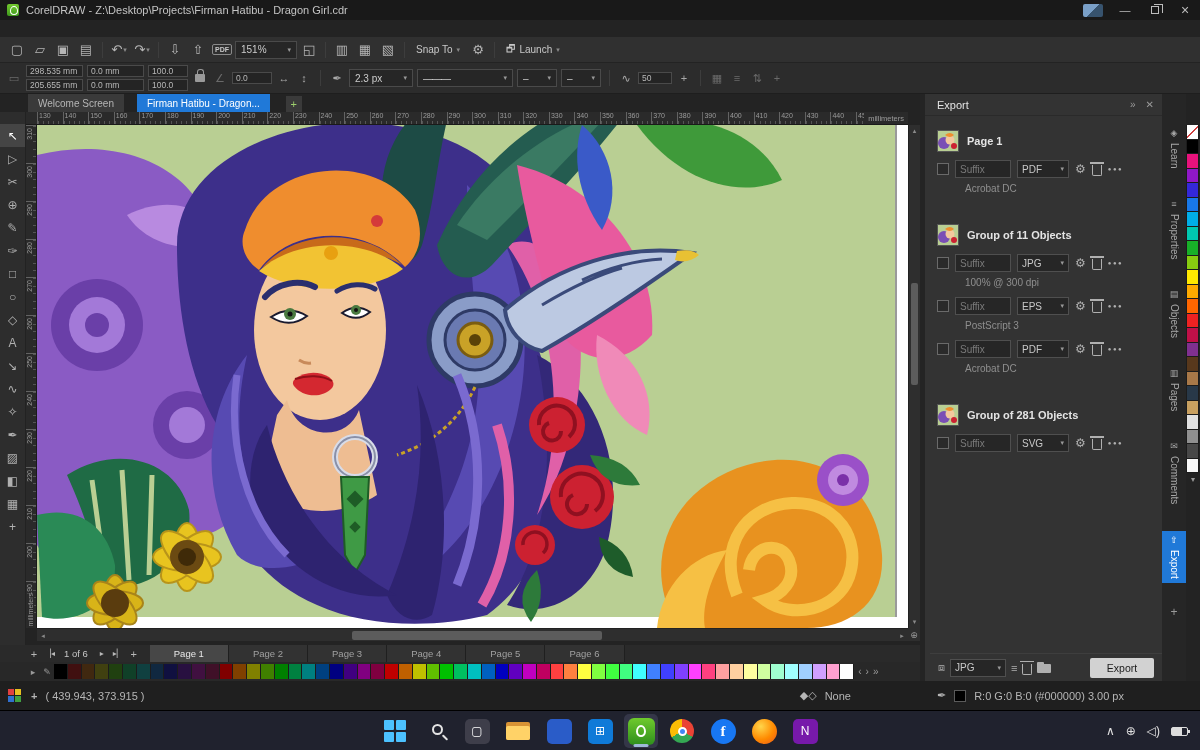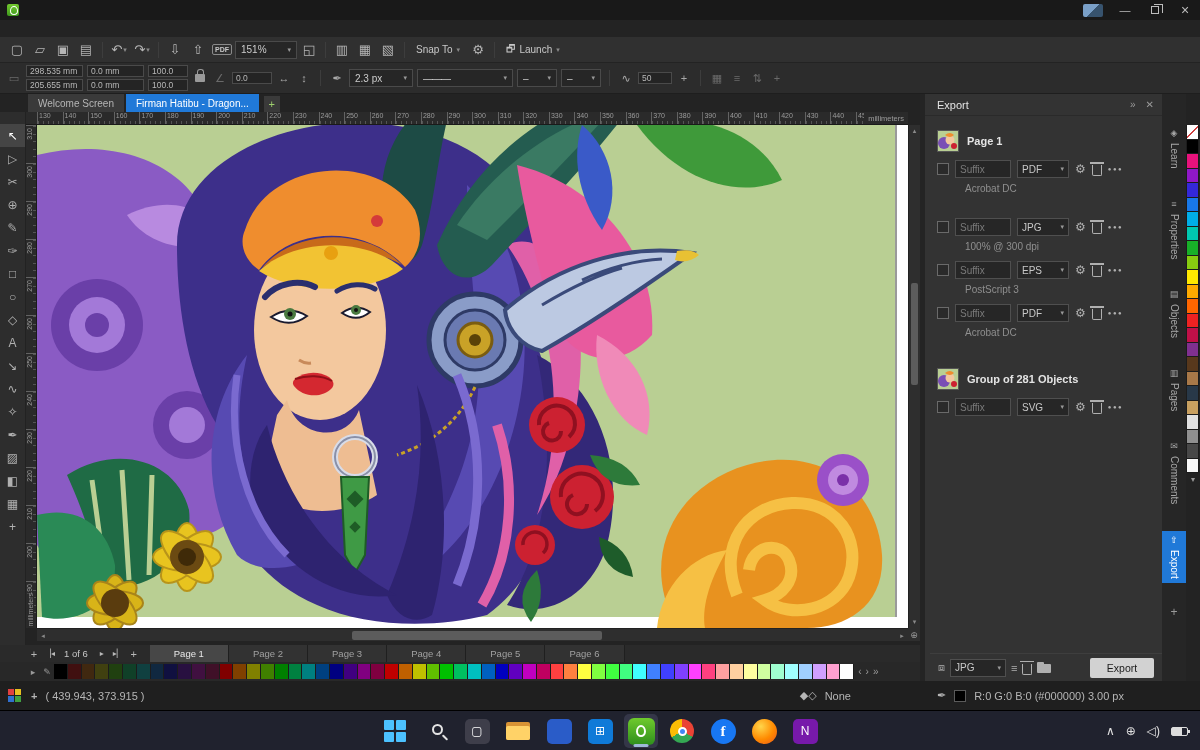--- a/index.html
+++ b/index.html
@@ -38,21 +38,21 @@
   .pcol{display:flex;flex-direction:column;gap:2px}
   .pfield{width:57px;height:12px;background:#242424;border:1px solid #4a4a4a;color:#b8b8b8;font-size:8.5px;display:flex;align-items:center;padding:0 3px}
   .pfield.short{width:40px}
   .lock{width:10px;height:8px;background:#9a9a9a;border-radius:1px;position:relative;margin:0 3px}
   .lock::before{content:"";position:absolute;top:-5px;left:1.5px;width:5px;height:5px;border:1.5px solid #9a9a9a;border-bottom:none;border-radius:3px 3px 0 0}
   .dim{color:#6a6a6a}
   .pico{font-size:11px;min-width:16px;text-align:center}
 
   
   #doctabs{left:0;top:94px;width:920px;height:18px;background:#232323;display:flex;align-items:flex-end;padding-left:28px}
-  .doc-tab{height:18px;padding:0 10px;font-size:10px;display:flex;align-items:center;background:#3a3a3a;color:#b5b5b5;margin-right:2px}
+  .doc-tab{height:18px;padding:0 10px;font-size:10px;display:flex;align-items:center;background:#3a3a3a;color:#b5b5b5;margin-right:13px}
   .doc-tab.active{background:#2079d8;color:#fff}
   .doc-tab-add{width:16px;height:16px;margin-left:3px;display:flex;align-items:center;justify-content:center;background:#3a3a3a;color:#9dcf6d;font-size:11px}
 
   
   #hruler{left:37px;top:112px;width:871px;height:13px;background:#2a2a2a;border-bottom:1px solid #1a1a1a;display:flex;overflow:hidden;position:absolute}
   .hr-tick{flex:0 0 25.6px;height:13px;font-size:7px;line-height:8px;color:#9a9a9a;border-left:1px solid #636363;padding-left:1px;
            background:repeating-linear-gradient(90deg,#555 0 1px,transparent 1px 5.1px) left bottom/100% 4px no-repeat}
   .ruler-unit{position:absolute;right:0;top:0;height:13px;background:#2a2a2a;padding:0 4px;font-size:7.5px;color:#9a9a9a;display:flex;align-items:center;z-index:2}
   #rcorner{left:26px;top:112px;width:11px;height:13px;background:#2a2a2a;border-bottom:1px solid #1a1a1a}
   #vruler{left:26px;top:125px;width:11px;height:503px;background:#2a2a2a;border-right:1px solid #1a1a1a;display:flex;flex-direction:column;overflow:hidden;position:absolute}
@@ -164,20 +164,21 @@
   .battery{width:17px;height:9px;border:1px solid #ddd;border-radius:2px;position:relative;background:linear-gradient(90deg,#ddd 0 70%,transparent 70%)}
   .battery::after{content:"";position:absolute;right:-3px;top:2px;width:2px;height:3px;background:#ddd}
 </style>
 </head>
 <body>
 
 <div id="root">
 
   <div id="titlebar" class="abs">
     <span class="app-ico"></span>
+    <span>CorelDRAW - Z:\Desktop\Projects\Firman Hatibu - Dragon Girl.cdr</span>
     <span class="tb-spacer"></span>
     <span class="wbtn">
         <span class="wtools"></span>
       </span>
     <span class="wbtn">—</span>
     <span class="wbtn">
         <span class="glyph-restore"></span>
       </span>
     <span class="wbtn close" style="font-size:14px">×</span>
   </div>
@@ -634,20 +635,32 @@
               <span>PDF</span>
               <i>▾</i>
             </span>
        <span class="gear">⚙</span>
        <span class="trash"></span>
        <span class="more">●●●</span>
      </div>
      <div class="exp-detail">Acrobat DC</div>
         </div>
         <div class="exp-entry">
+       <div class="exp-head">
+         <span class="thumb">
+              <svg viewBox="0 0 20 20">
+                <rect width="20" height="20" fill="#b9cf93"></rect>
+                <circle cx="6" cy="12" r="6" fill="#7a4fb5"></circle>
+                <circle cx="12" cy="9" r="4.5" fill="#f3c89e"></circle>
+                <path d="M7 4 Q12 0 16 4 Q12 8 7 4Z" fill="#ef8d2e"></path>
+                <circle cx="16" cy="15" r="3" fill="#cc2131"></circle>
+              </svg>
+            </span>
+         <span class="exp-name">Group of 11 Objects</span>
+       </div>
           <div class="exp-row">
        <span class="chk"></span>
        <input class="suffix" placeholder="Suffix" style="">
        <span class="fmt">
               <span>JPG</span>
               <i>▾</i>
             </span>
        <span class="gear">⚙</span>
        <span class="trash"></span>
        <span class="more">●●●</span>

